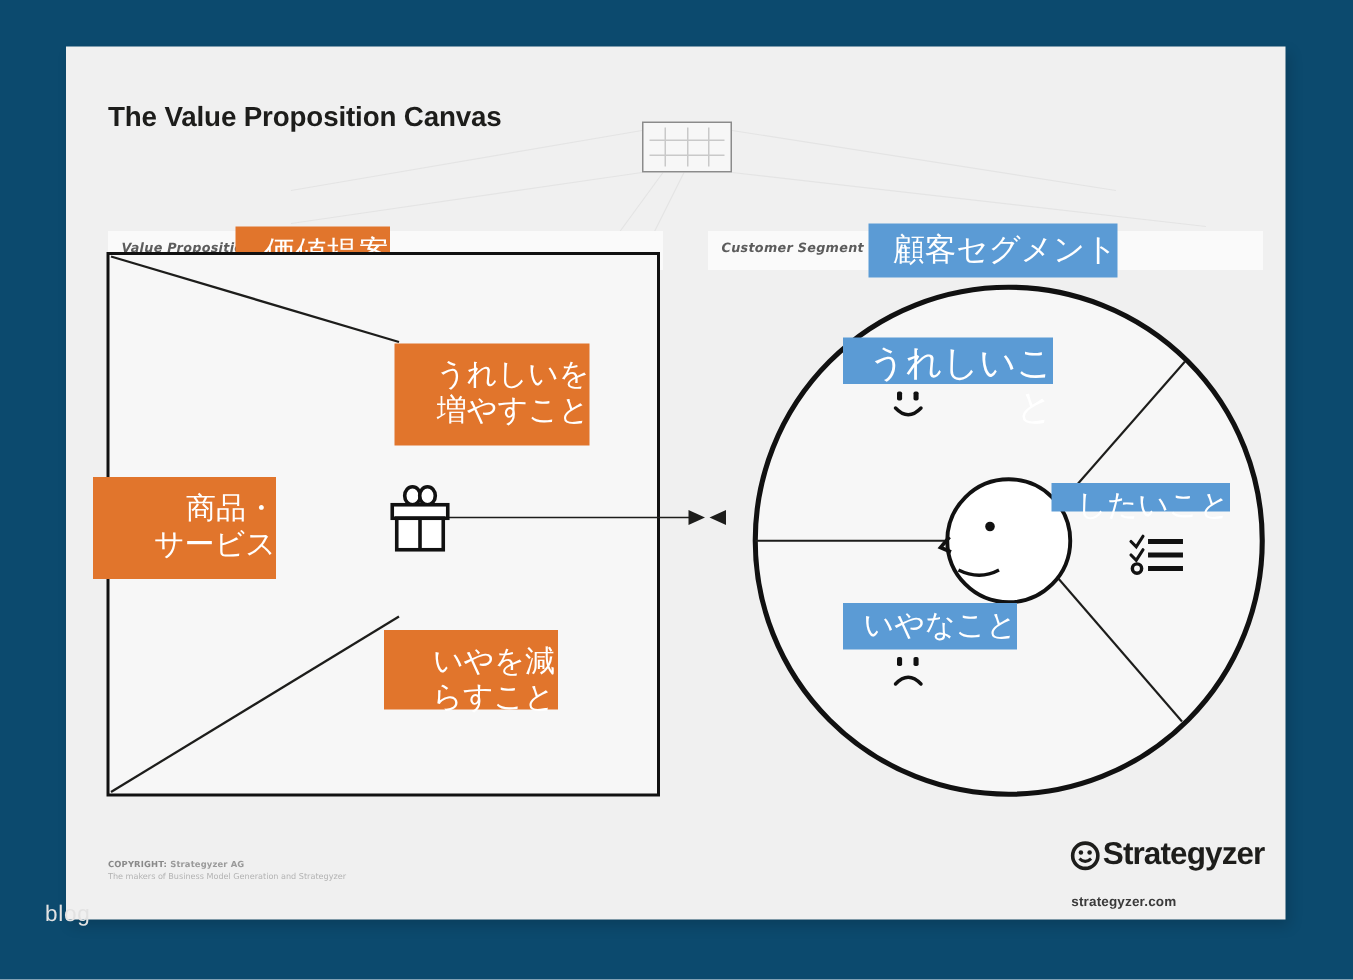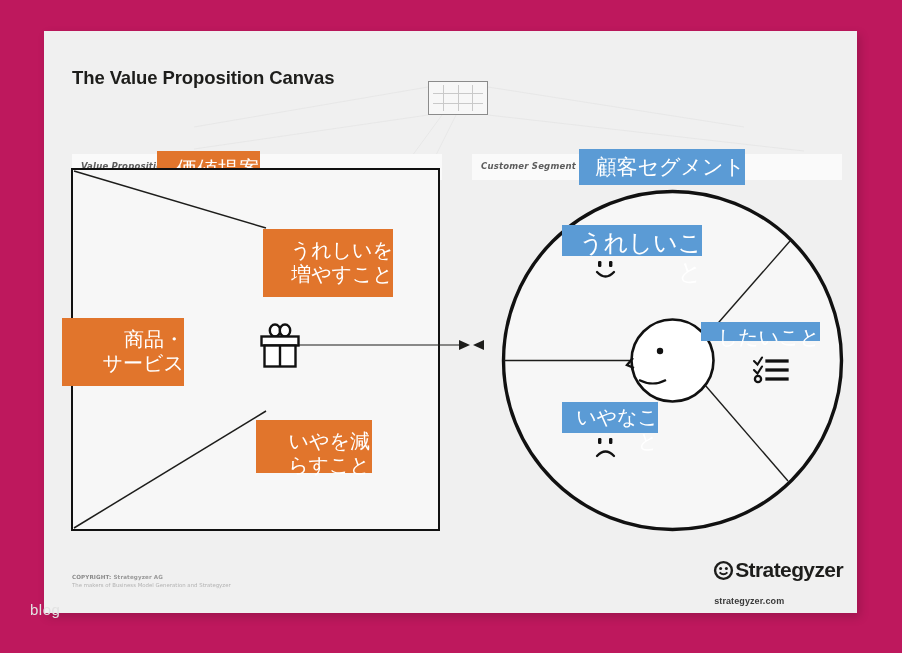--- a/index.html
+++ b/index.html
@@ -12,21 +12,21 @@
     height: 653px;
     position: relative;
     overflow: hidden;
     font-family: "Liberation Sans", "DejaVu Sans", sans-serif;
   }
 
   
   #slide-background {
     position: absolute;
     inset: 0;
-    background: #be185d;
+    background: #0c4a6e;
   }
 
   
   #blog-watermark {
     position: absolute;
     left: 30px;
     top: 601px;
     font-size: 15px;
     color: #e2e2e2;
     letter-spacing: .5px;
@@ -275,21 +275,21 @@
         <circle cx="160" cy="163" r="3.2" fill="#111111"></circle>
         <path d="M133 170 L127 177 L134 180" fill="none" stroke="#111111" stroke-width="2.4"></path>
         <path d="M139 192 Q153 199 166 192" fill="none" stroke="#111111" stroke-width="2.2"></path>
       </g>
     </svg>
 
     <div class="chip blue" style="left:518px; top:194px; width:140px; height:31px; font-size:24px; padding:3px 0 0 6px;">うれしいこと</div>
 
     <div class="chip blue" style="left:657px; top:291px; width:119px; height:19px; font-size:20px; padding:3px 0 0 6px;">したいこと</div>
 
-    <div class="chip blue" style="left:518px; top:371px; width:96px; height:31px; font-size:20px; padding:3px 0 0 6px;">いやなこと</div>
+    <div class="chip blue" style="left:518px; top:371px; width:116px; height:31px; font-size:20px; padding:3px 0 0 6px;">いやなこと</div>
 
     <svg style="position:absolute;left:549px;top:229px;width:26px;height:22px;">
       <g fill="#111111">
         <rect x="5" y="1" width="3.4" height="6" rx="1.2"></rect>
         <rect x="16" y="1" width="3.4" height="6" rx="1.2"></rect>
       </g>
       <path d="M4 12 Q12.5 21 21 12" fill="none" stroke="#111111" stroke-width="2.3" stroke-linecap="round"></path>
     </svg>
 
     <svg style="position:absolute;left:549px;top:406px;width:26px;height:22px;">

